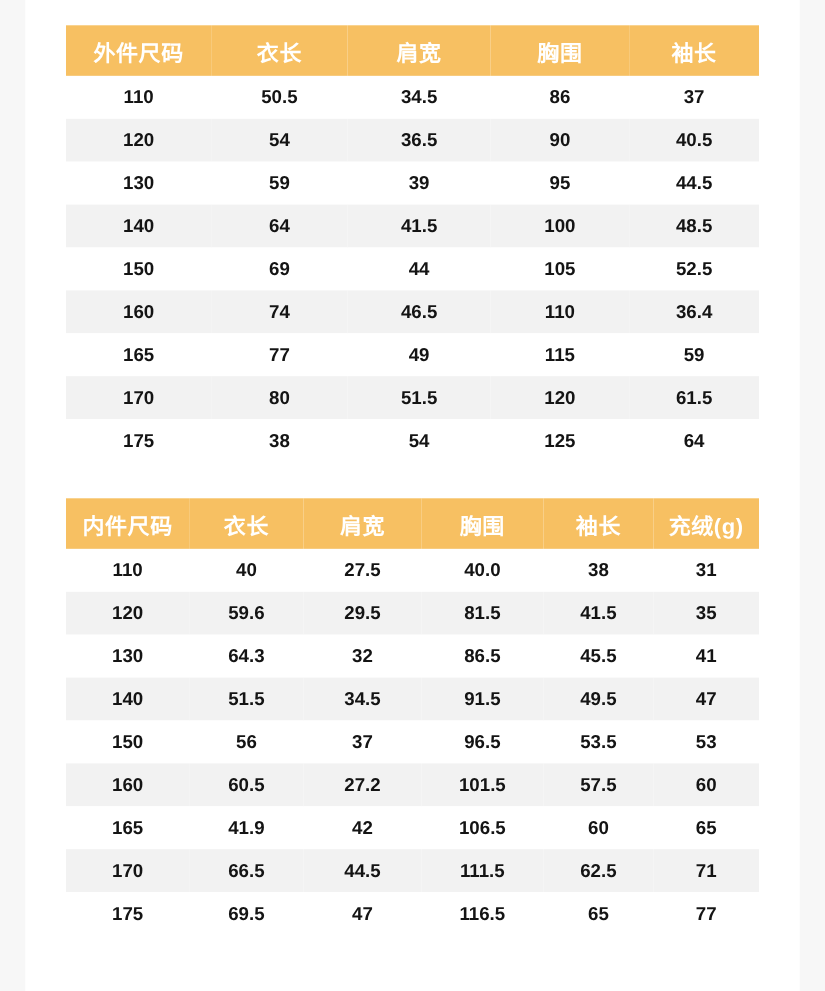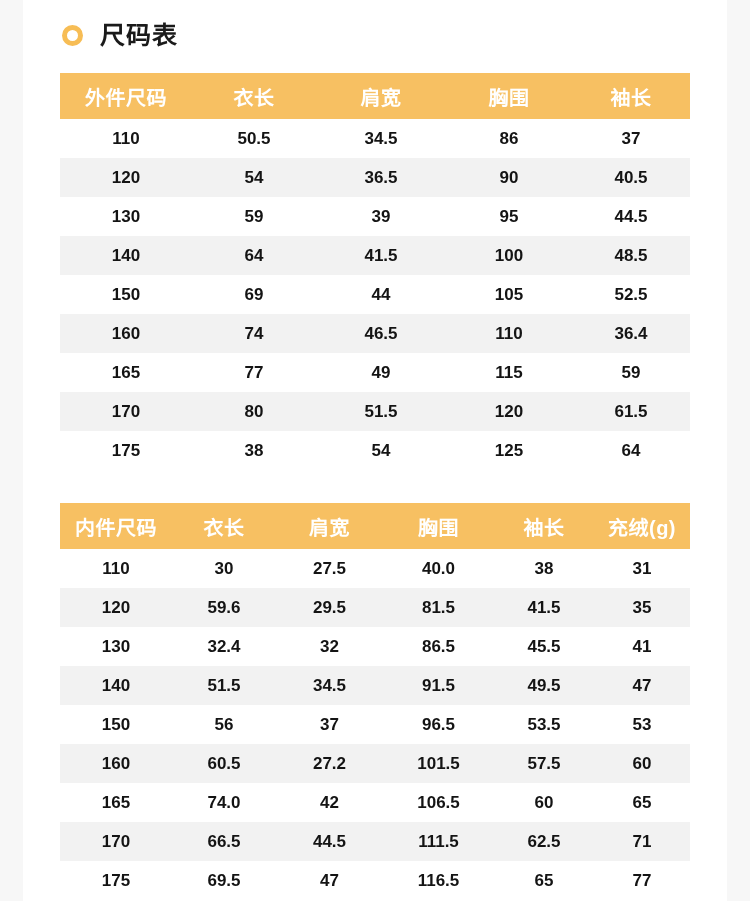--- a/index.html
+++ b/index.html
@@ -111,24 +111,20 @@
   .t2 col.c3 { width: 111px; }
   .t2 col.c4 { width: 100px; }
   .t2 col.c5 { width: 96px; }
 </style>
 </head>
 <body>
 
 <div class="page">
   <div class="sheet">
 
-    <div class="title-row">
-      <span class="ring-icon"></span>
-      <span class="title-text">尺码表</span>
-    </div>
 
     <div class="table-wrap first">
       <table class="size-table t1">
         <colgroup>
           <col class="c0">
             <col class="c1">
             <col class="c2">
             <col class="c3">
             <col class="c4">
         </colgroup>
@@ -225,37 +221,37 @@
               <th>衣长</th>
               <th>肩宽</th>
               <th>胸围</th>
               <th>袖长</th>
               <th>充绒(g)</th>
             </tr>
         </thead>
         <tbody id="t2-body">
             <tr>
               <td>110</td>
-              <td>30</td>
+              <td>40</td>
               <td>27.5</td>
               <td>40.0</td>
               <td>38</td>
               <td>31</td>
             </tr>
             <tr>
               <td>120</td>
               <td>59.6</td>
               <td>29.5</td>
               <td>81.5</td>
               <td>41.5</td>
               <td>35</td>
             </tr>
             <tr>
               <td>130</td>
-              <td>32.4</td>
+              <td>64.3</td>
               <td>32</td>
               <td>86.5</td>
               <td>45.5</td>
               <td>41</td>
             </tr>
             <tr>
               <td>140</td>
               <td>51.5</td>
               <td>34.5</td>
               <td>91.5</td>
@@ -273,21 +269,21 @@
             <tr>
               <td>160</td>
               <td>60.5</td>
               <td>27.2</td>
               <td>101.5</td>
               <td>57.5</td>
               <td>60</td>
             </tr>
             <tr>
               <td>165</td>
-              <td>74.0</td>
+              <td>41.9</td>
               <td>42</td>
               <td>106.5</td>
               <td>60</td>
               <td>65</td>
             </tr>
             <tr>
               <td>170</td>
               <td>66.5</td>
               <td>44.5</td>
               <td>111.5</td>

